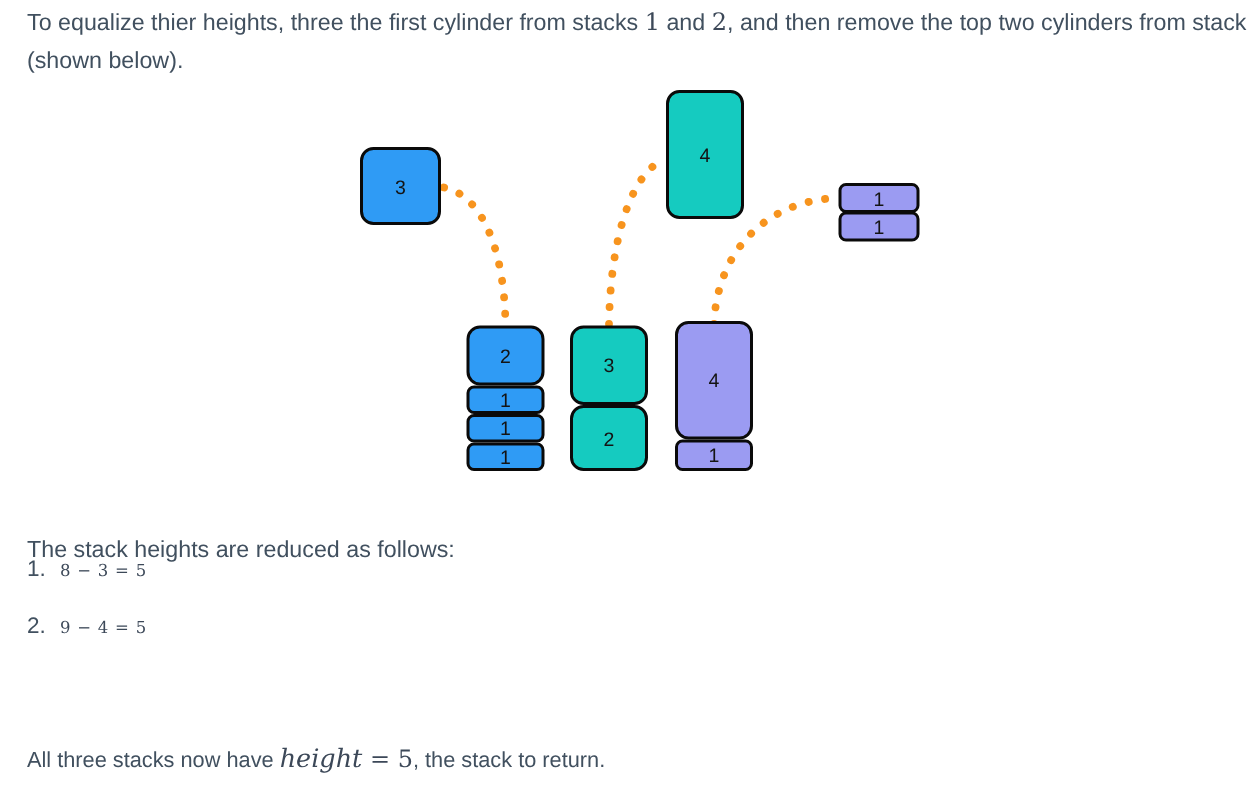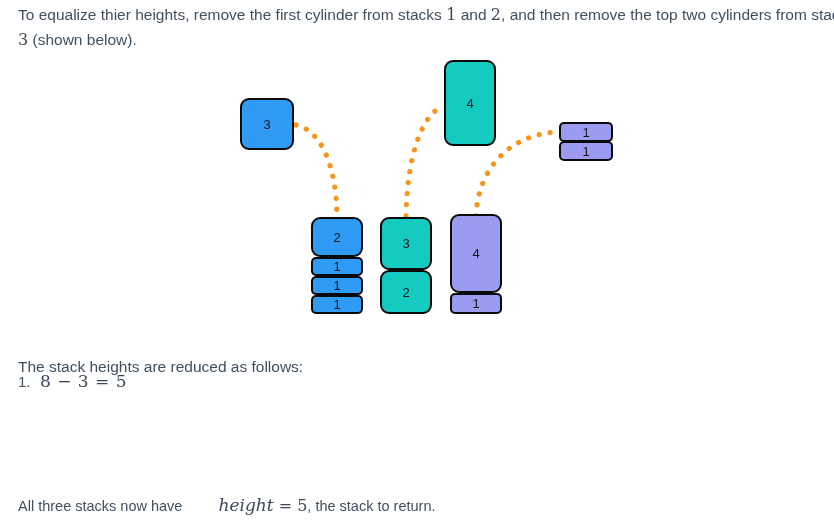--- a/index.html
+++ b/index.html
@@ -44,21 +44,20 @@
   .m {
     font-family: "DejaVu Serif", "Liberation Serif", serif;
     font-size: 16px;
     color: #3c4858;
   }
   .mi {
     font-family: "DejaVu Serif", "Liberation Serif", serif;
     font-style: italic;
     font-size: 17px;
     color: #3c4858;
-    margin-left: 32px;
   }
 
   
   #equation-list {
     position: absolute;
     left: 18px;
     top: 371px;
     margin: 0;
     padding: 0;
     list-style: none;
@@ -70,21 +69,21 @@
     white-space: nowrap;
   }
   #equation-list .li-num {
     display: inline-block;
     width: 22px;
     font-size: 15px;
     color: #41505f;
   }
   #equation-list .eq {
     font-family: "DejaVu Serif", "Liberation Serif", serif;
-    font-size: 17px;
+    font-size: 11px;
     letter-spacing: 0.5px;
     color: #3c4858;
   }
 
   
   #diagram {
     position: absolute;
     left: 0;
     top: 48px;
     width: 834px;
@@ -115,21 +114,21 @@
     border-radius: 5px;
   }
   .cyl-label {
     pointer-events: none;
     line-height: 1;
   }
 </style>
 </head>
 <body>
 
-<div class="para" id="intro-paragraph"><span>To equalize thier heights, remove the first cylinder from stacks </span><span class="m">1</span><span> and </span><span class="m">2</span><span>, and then remove the top two cylinders from stack </span><span class="m">3</span><span> (shown below).</span></div>
+<div class="para" id="intro-paragraph"><span>To equalize thier heights, three the first cylinder from stacks </span><span class="m">1</span><span> and </span><span class="m">2</span><span>, and then remove the top two cylinders from stack </span><span class="m">3</span><span> (shown below).</span></div>
 
 <div id="diagram">
 
   <svg id="arrow-layer" viewBox="0 0 834 278">
     <g fill="none" stroke="#f7941e" stroke-width="5.2" stroke-linecap="round" stroke-dasharray="0.1 11">
       <path d="M 296 77 C 320 82 336 115 337 168"></path>
       <path d="M 406 168 C 407 112 420 70 441 59"></path>
       <path d="M 476 168 C 478 120 510 86 558 84"></path>
     </g>
   </svg>
@@ -181,15 +180,16 @@
       <span class="cyl-label">1</span>
     </div>
   </div>
 
 </div>
 
 <div class="para" id="reduced-paragraph">The stack heights are reduced as follows:</div>
 
 <ol id="equation-list">
   <li><span class="li-num">1.</span><span class="eq">8 − 3 = 5</span></li>
+  <li><span class="li-num">2.</span><span class="eq">9 − 4 = 5</span></li>
 </ol>
 
 <div class="para" id="conclusion-paragraph"><span>All three stacks now have </span><span class="mi">height</span><span class="m"> = </span><span class="m">5</span><span>, the stack to return.</span></div>
 
 </body></html>

